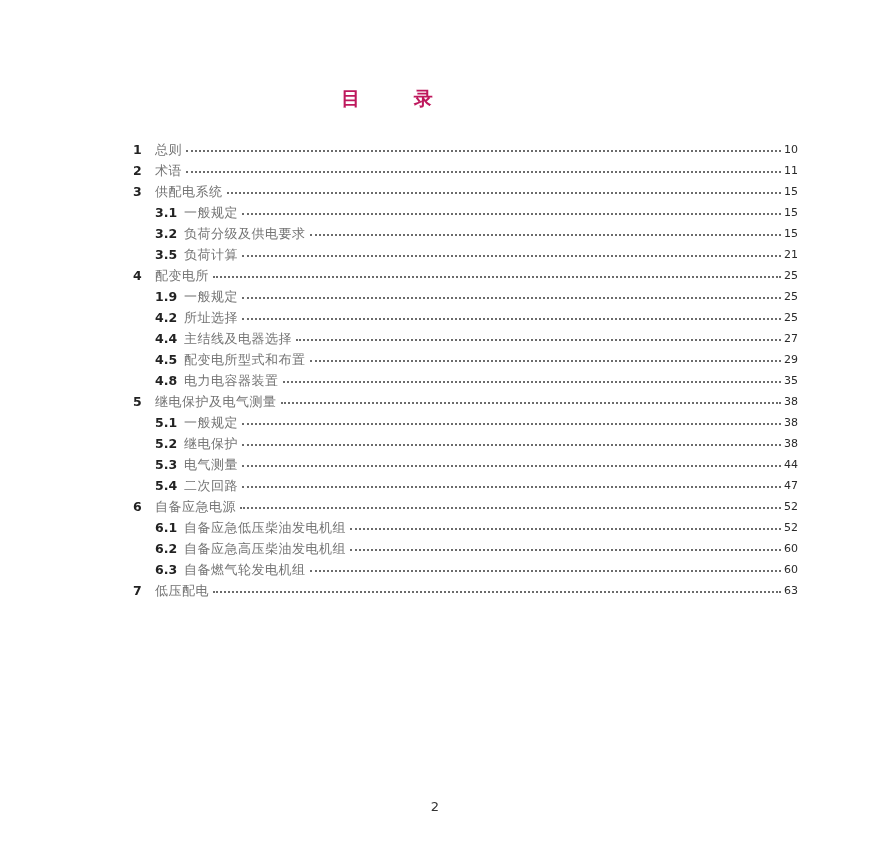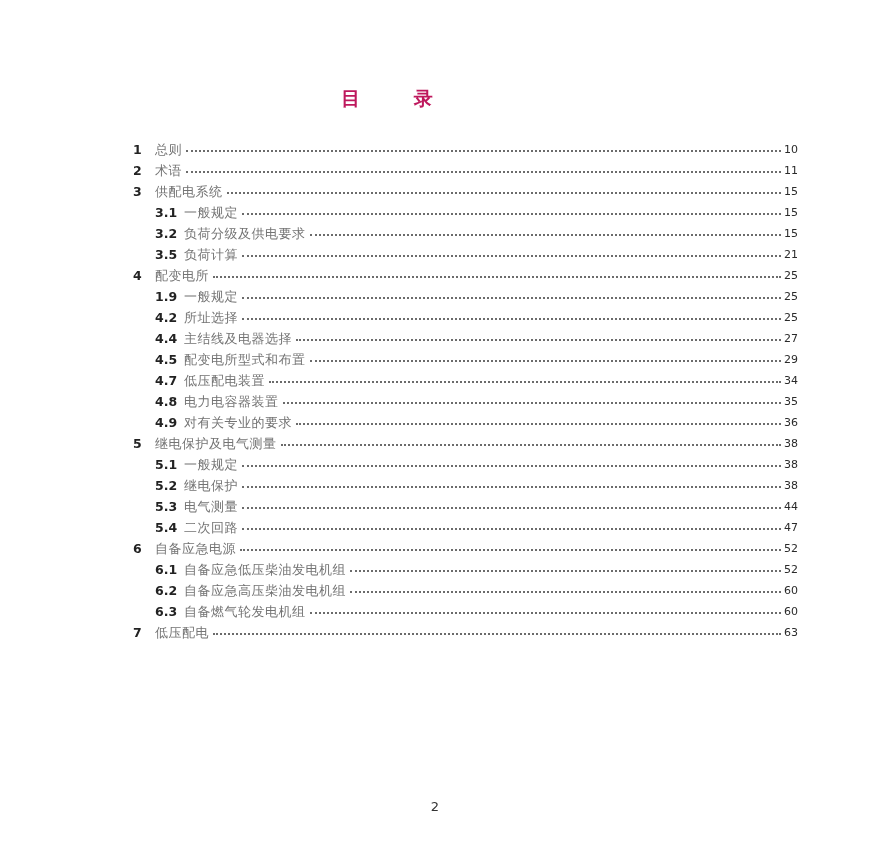--- a/index.html
+++ b/index.html
@@ -152,37 +152,25 @@
     <span class="leader"></span>
     <span class="pagenum">27</span>
   </div>
       <div class="toc-row level-2">
     <span class="num">4.5</span>
     <span class="label">配变电所型式和布置</span>
     <span class="leader"></span>
     <span class="pagenum">29</span>
   </div>
       <div class="toc-row level-2">
-    <span class="num">4.7</span>
-    <span class="label">低压配电装置</span>
-    <span class="leader"></span>
-    <span class="pagenum">34</span>
-  </div>
-      <div class="toc-row level-2">
     <span class="num">4.8</span>
     <span class="label">电力电容器装置</span>
     <span class="leader"></span>
     <span class="pagenum">35</span>
   </div>
-      <div class="toc-row level-2">
-    <span class="num">4.9</span>
-    <span class="label">对有关专业的要求</span>
-    <span class="leader"></span>
-    <span class="pagenum">36</span>
-  </div>
       <div class="toc-row level-1">
     <span class="num">5</span>
     <span class="label">继电保护及电气测量</span>
     <span class="leader"></span>
     <span class="pagenum">38</span>
   </div>
       <div class="toc-row level-2">
     <span class="num">5.1</span>
     <span class="label">一般规定</span>
     <span class="leader"></span>

